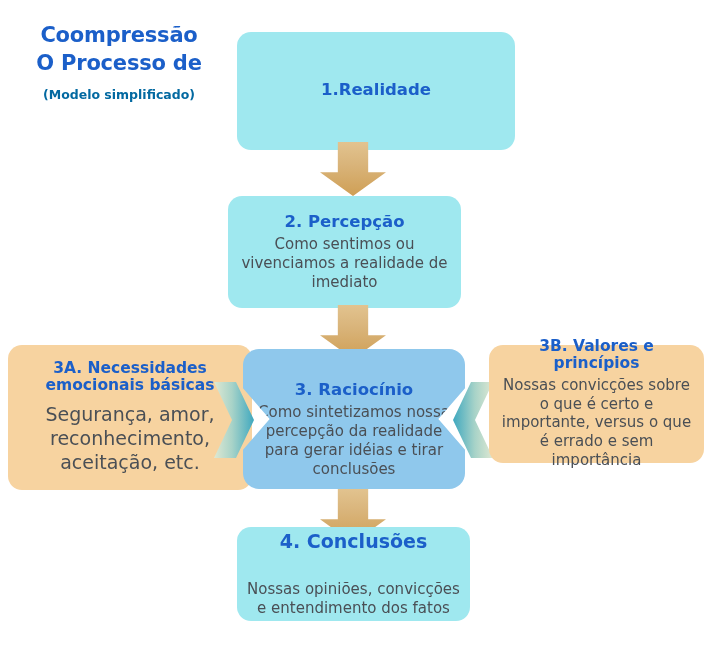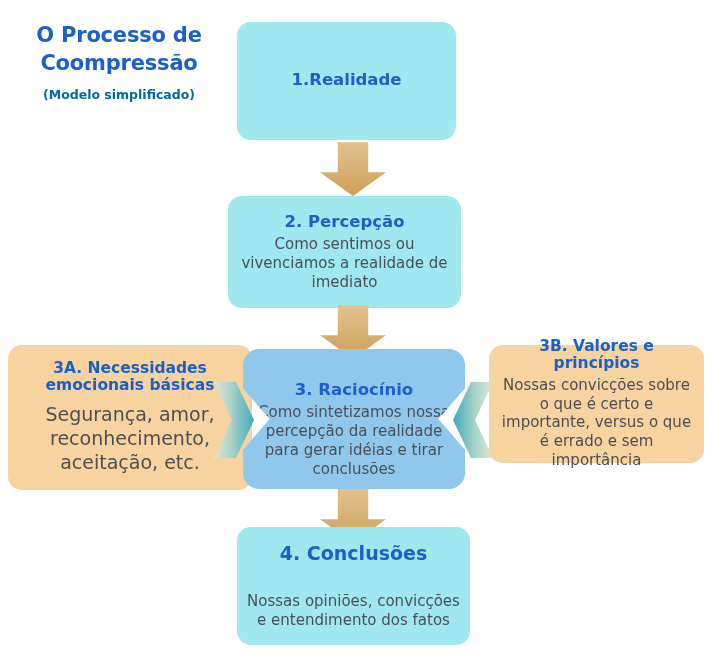--- a/index.html
+++ b/index.html
@@ -41,42 +41,42 @@
   }
   .box .bd{
     font-size:15px;color:#4a4f55;line-height:1.26;
   }
   .box .bd b{color:#1d2226;font-weight:bold;}
 
   .cyan{background:#9fe8ef;}
   .blue{background:#8fc8ec;}
   .peach{background:#f7d3a0;}
 
-  .box-1{left:237px;top:22px;width:219px;height:118px;}
+  .box-1{left:237px;top:32px;width:278px;height:118px;}
   .box-2{left:228px;top:196px;width:233px;height:112px;}
 
   
   .box-3{
     left:243px;top:349px;width:222px;height:140px;
     border-radius:16px;
     -webkit-clip-path:polygon(0% 0%,100% 0%,100% 28%,88% 50%,100% 72%,100% 100%,0% 100%,0% 72%,12% 50%,0% 28%);
     clip-path:polygon(0% 0%,100% 0%,100% 28%,88% 50%,100% 72%,100% 100%,0% 100%,0% 72%,12% 50%,0% 28%);
   }
   .box-3 .hd{font-size:16.5px;margin-top:22px;}
   .box-3 .bd{line-height:1.28;}
 
   .box-3a{left:8px;top:345px;width:244px;height:145px;}
   .box-3a .hd{font-size:15.5px;line-height:1.12;}
   .box-3a .bd{font-size:19px;margin-top:6px;}
 
   .box-3b{left:489px;top:345px;width:215px;height:118px;}
   .box-3b .hd{font-size:15.5px;line-height:1.12;}
   .box-3b .bd{font-size:15px;}
 
-  .box-4{left:237px;top:527px;width:233px;height:118px;gap:24px;}
+  .box-4{left:237px;top:527px;width:233px;height:94px;gap:24px;}
   .box-4 .hd{font-size:19px;}
 
   
   .arrow-down{
     position:absolute;width:66px;height:54px;
     background:linear-gradient(180deg,#e2c38f 0%,#d9b47a 42%,#cf9f55 100%);
     -webkit-clip-path:polygon(27% 0%,73% 0%,73% 56%,100% 56%,50% 100%,0% 56%,27% 56%);
     clip-path:polygon(27% 0%,73% 0%,73% 56%,100% 56%,50% 100%,0% 56%,27% 56%);
   }
   .ad-1{left:320px;top:142px;}
@@ -96,22 +96,22 @@
     -webkit-clip-path:polygon(100% 0%,45% 0%,0% 50%,45% 100%,100% 100%,55% 50%);
     clip-path:polygon(100% 0%,45% 0%,0% 50%,45% 100%,100% 100%,55% 50%);
   }
 </style>
 </head>
 <body>
 
 <div class="canvas">
 
   <div class="title-block">
+    <div class="title-line">Coompressão</div>
     <div class="title-line">O Processo de</div>
-    <div class="title-line">Coompressão</div>
     <div class="title-sub">(Modelo simplificado)</div>
   </div>
 
   <div class="box cyan box-1">
     <div class="hd">1.Realidade</div>
   </div>
 
   <div class="arrow-down ad-1"></div>
 
   <div class="box cyan box-2">

